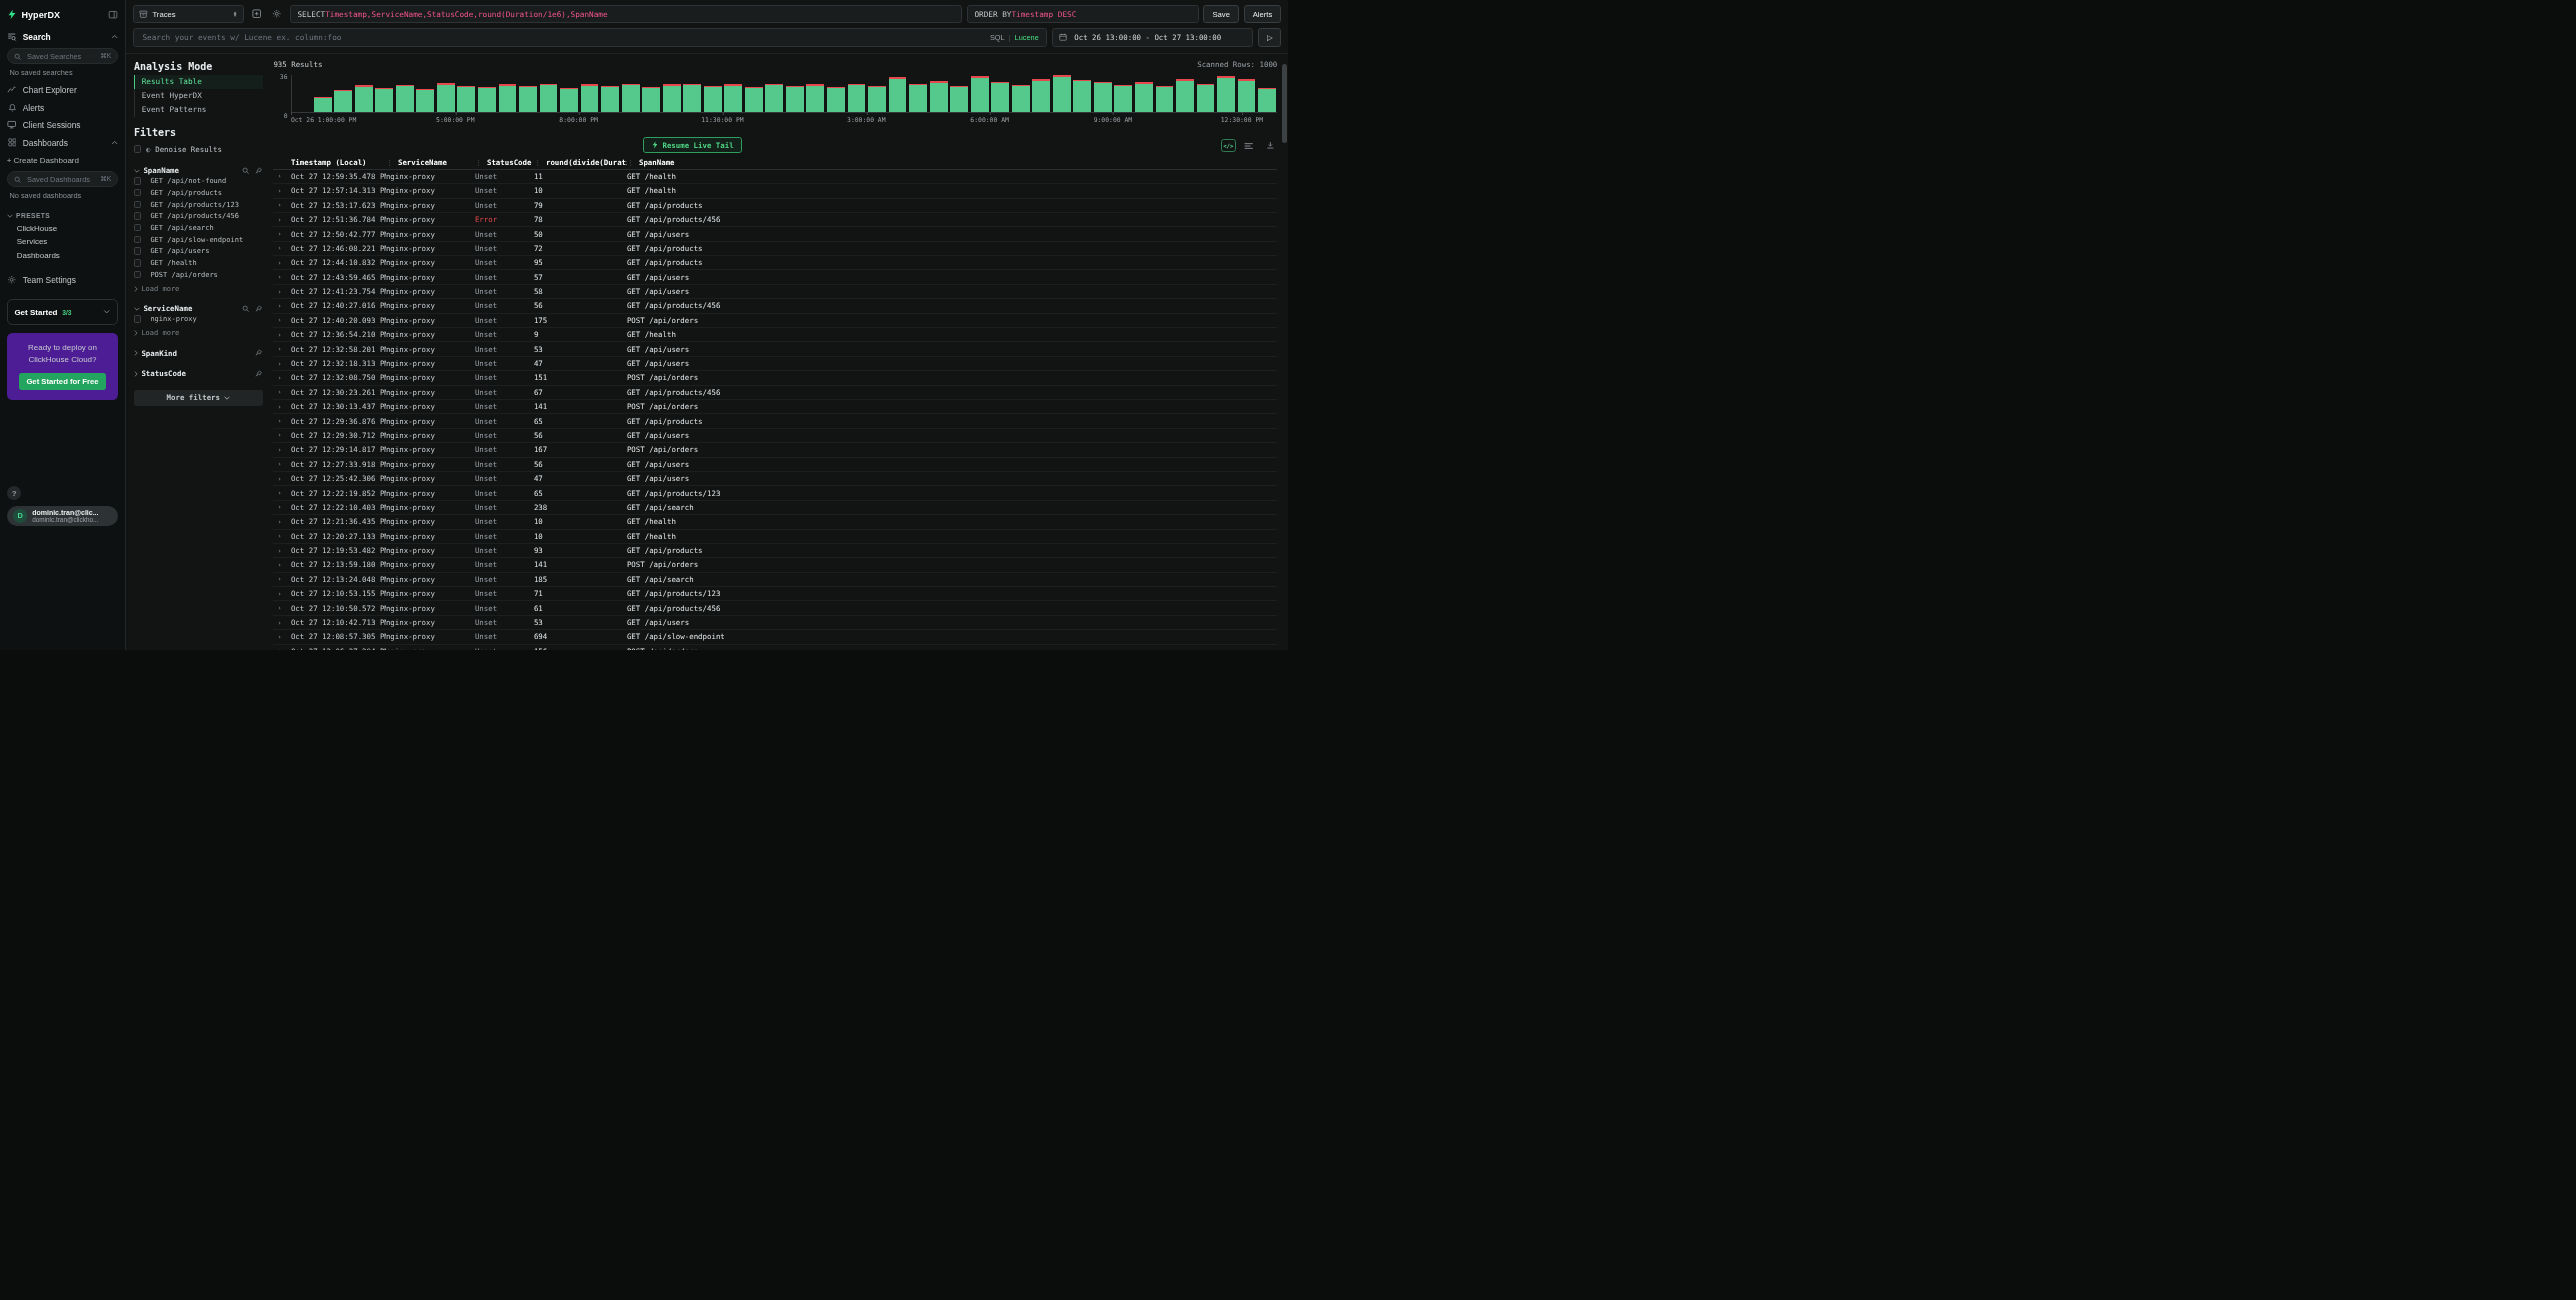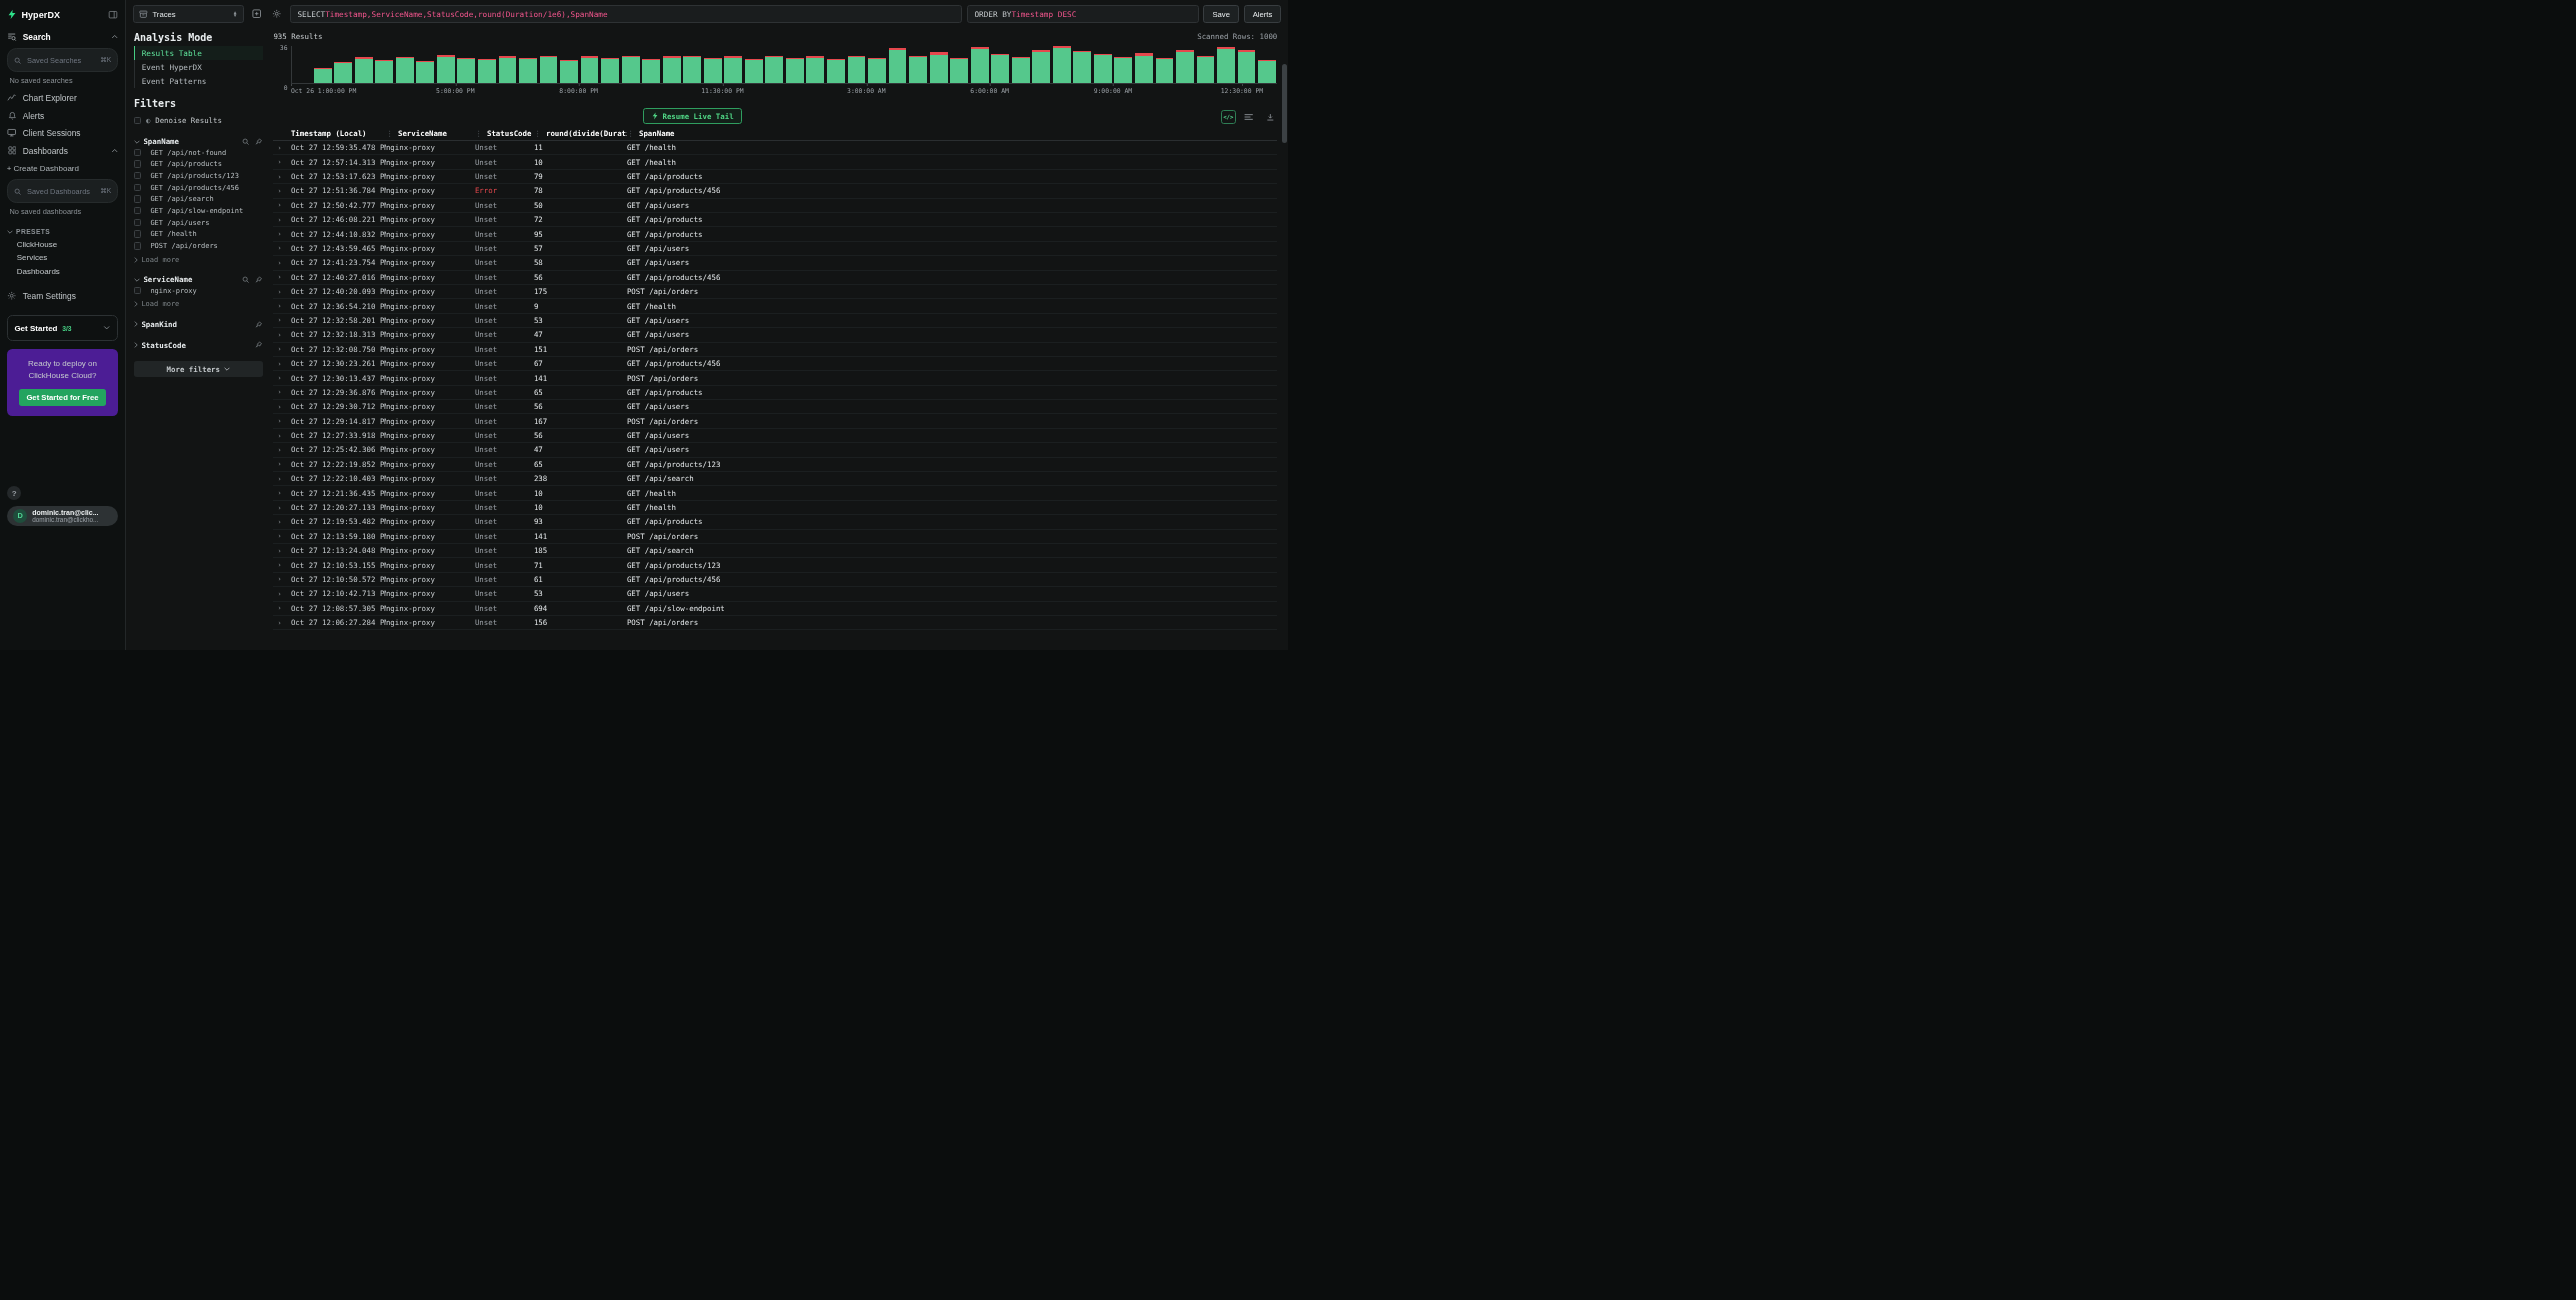--- a/index.html
+++ b/index.html
@@ -17,21 +17,21 @@
     width:126px; flex:0 0 126px; background:#0e1111; border-right:0.7px solid #232728;
     display:flex; flex-direction:column; padding:6.7px 6.7px 0 6.7px; overflow:hidden;
   }
   .logo-row { display:flex; align-items:center; gap:4.7px; height:16px; }
   .logo-text { font-weight:bold; font-size:9px; color:#fff; letter-spacing:0.1px; flex:1; }
   .side-item { display:flex; align-items:center; gap:5.4px; height:17.5px; color:#c2c7ca; font-size:8.4px; cursor:default; }
   .side-item .icn { width:10.7px; display:flex; justify-content:center; color:#8b9196; }
   .side-item.active { color:#fff; font-weight:bold; }
   .side-item .spacer { flex:1; }
   .pill-input {
-    background:#1b1f20; border:0.7px solid #262b2c; border-radius:9.4px; height:24px; margin:2.7px 0 1.3px 0;
+    background:#1b1f20; border:0.7px solid #262b2c; border-radius:9.4px; height:16px; margin:2.7px 0 1.3px 0;
     display:flex; align-items:center; gap:4px; padding:0 6px;
   }
   .pill-input input { flex:1; min-width:0; background:transparent; border:0; outline:none; color:#dfe3e5; font-size:7.4px; font-family:inherit; }
   .pill-input input::placeholder { color:#6f7680; }
   .pill-kbd { font-size:6.7px; color:#6f7680; }
   .muted-note { font-size:7.4px; color:#8b9196; margin:2.7px 0 4px 2.7px; }
   .create-dash { color:#aeb4b8; font-size:8px; height:16px; display:flex; align-items:center; gap:2.7px; margin-top:1.3px; }
   .presets-label { display:flex; align-items:center; gap:3.4px; font-size:6.7px; letter-spacing:0.4px; color:#8b9196; margin-top:5.4px; height:12px; font-weight:bold; }
   .preset-item { height:13.4px; display:flex; align-items:center; padding-left:10px; font-size:8px; color:#c2c7ca; }
   .team-settings { margin-top:9.4px; }
@@ -373,20 +373,44 @@
         <span class="col">Timestamp,ServiceName,StatusCode,round(Duration/1e6),SpanName</span>
       </div>
       <div class="sql-box order-box mono">
         <span class="kw">ORDER BY </span>
         <span class="col">Timestamp DESC</span>
       </div>
       <button class="btn">Save</button>
       <button class="btn">Alerts</button>
     </div>
 
+    <div class="topbar-row2">
+      <div class="search-box">
+        <input placeholder="Search your events w/ Lucene ex. column:foo" style="">
+        <span class="mode-toggle">
+          <span class="mode-sql">SQL</span>
+          <span class="mode-div">|</span>
+          <span class="mode-lucene">Lucene</span>
+        </span>
+      </div>
+      <div class="date-box">
+        <span>
+          <svg width="8" height="8" viewBox="0 0 16 16" fill="none" stroke="#9aa0a6" stroke-width="1.3">
+              <rect x="1.5" y="3" width="13" height="11.5" rx="1"></rect>
+              <line x1="1.5" y1="6.5" x2="14.5" y2="6.5"></line>
+              <line x1="5" y1="1.5" x2="5" y2="4"></line>
+              <line x1="11" y1="1.5" x2="11" y2="4"></line>
+            </svg>
+        </span>
+        <input value="Oct 26 13:00:00 - Oct 27 13:00:00" style="">
+      </div>
+      <div class="run-btn">
+        <span>▷</span>
+      </div>
+    </div>
 
     <div class="content">
 
       <div class="filters-panel">
         <div class="panel-label">Analysis Mode</div>
         <div style="margin-top:2.7px">
           <div class="mode-item active">Results Table</div>
           <div class="mode-item">Event HyperDX</div>
           <div class="mode-item">Event Patterns</div>
         </div>

